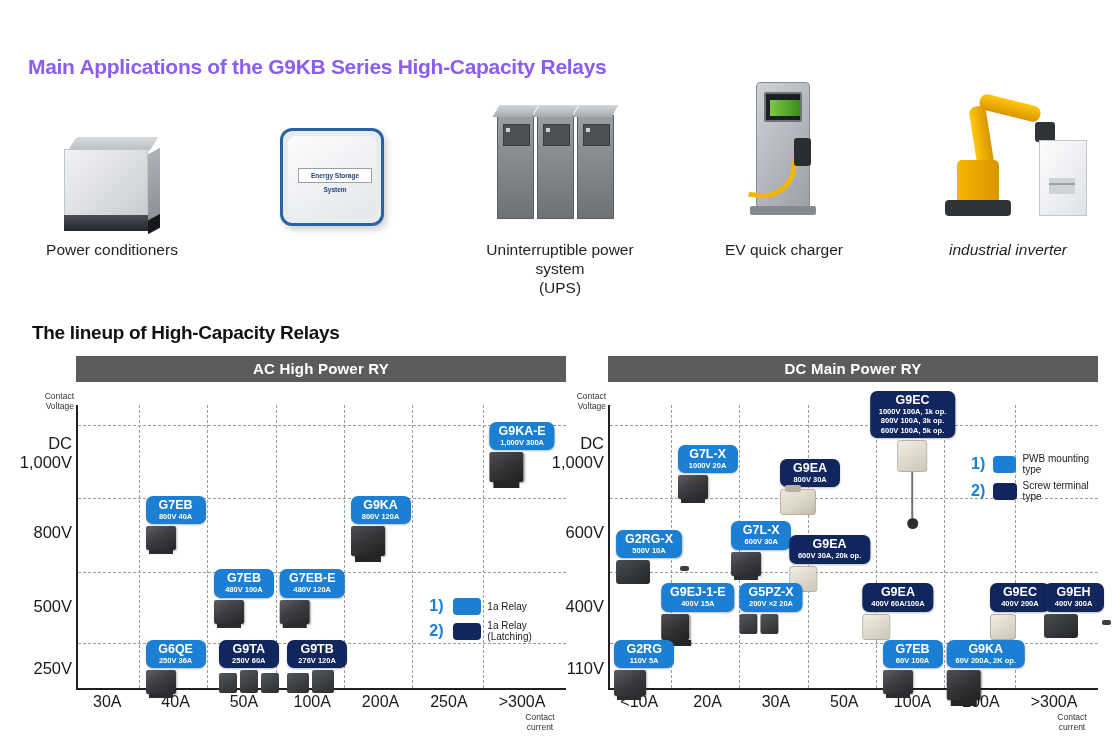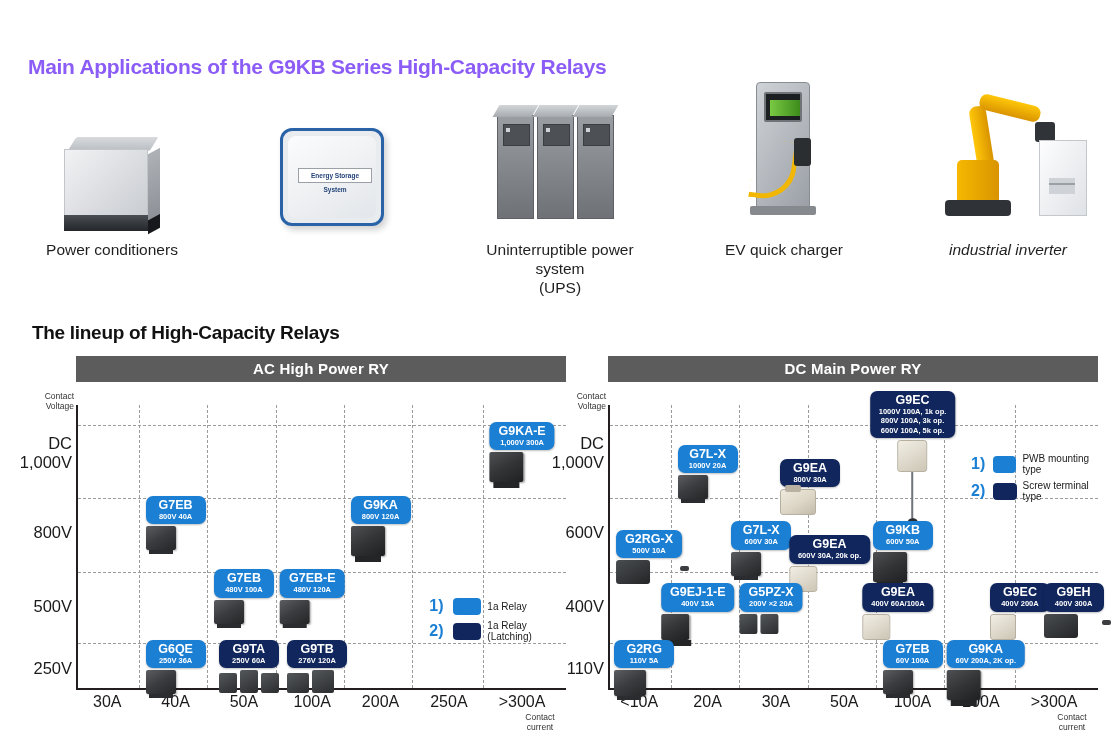--- a/index.html
+++ b/index.html
@@ -608,29 +608,20 @@
     <div class="chip" style="left:45%; top:46%">
       <div class="tag screw">
           <div class="name">G9EA</div>
           <div class="spec">600V 30A, 20k op.</div>
         </div>
       <div class="photo">
           <div class="r-cream" style="width:28px;height:26px"></div>
         </div>
     </div>
 
-    <div class="chip" style="left:60%; top:41%">
-      <div class="tag pwb">
-          <div class="name">G9KB</div>
-          <div class="spec">600V 50A</div>
-        </div>
-      <div class="photo">
-          <div class="r-cube"></div>
-        </div>
-    </div>
 
     <div class="chip" style="left:18%; top:63%">
       <div class="tag pwb">
           <div class="name">G9EJ-1-E</div>
           <div class="spec">400V  15A</div>
         </div>
       <div class="photo">
           <div class="r-cube" style="width:28px;height:26px"></div>
         </div>
     </div>

